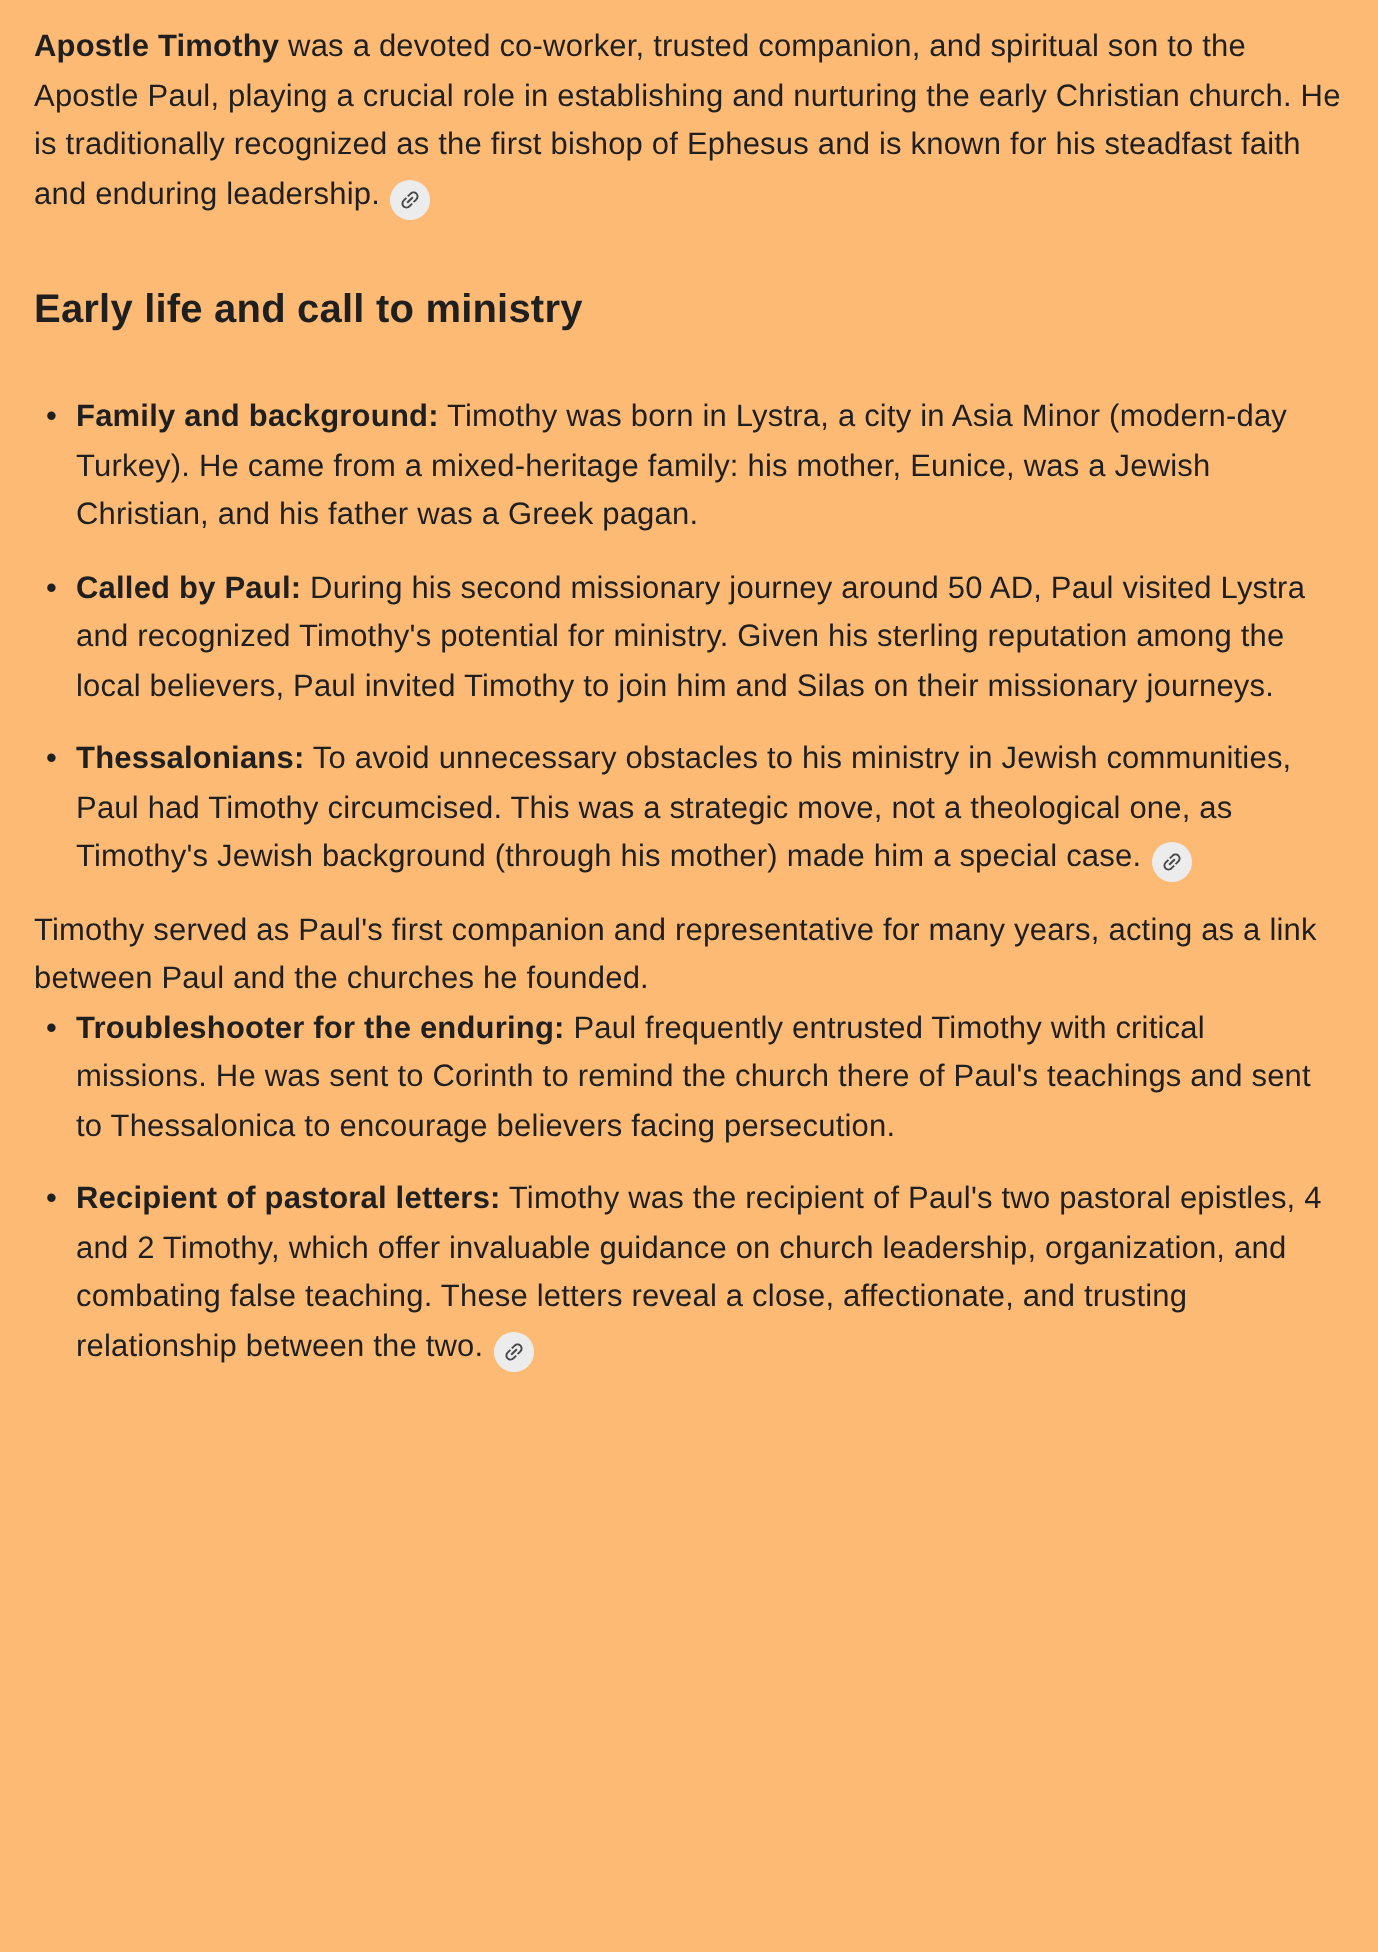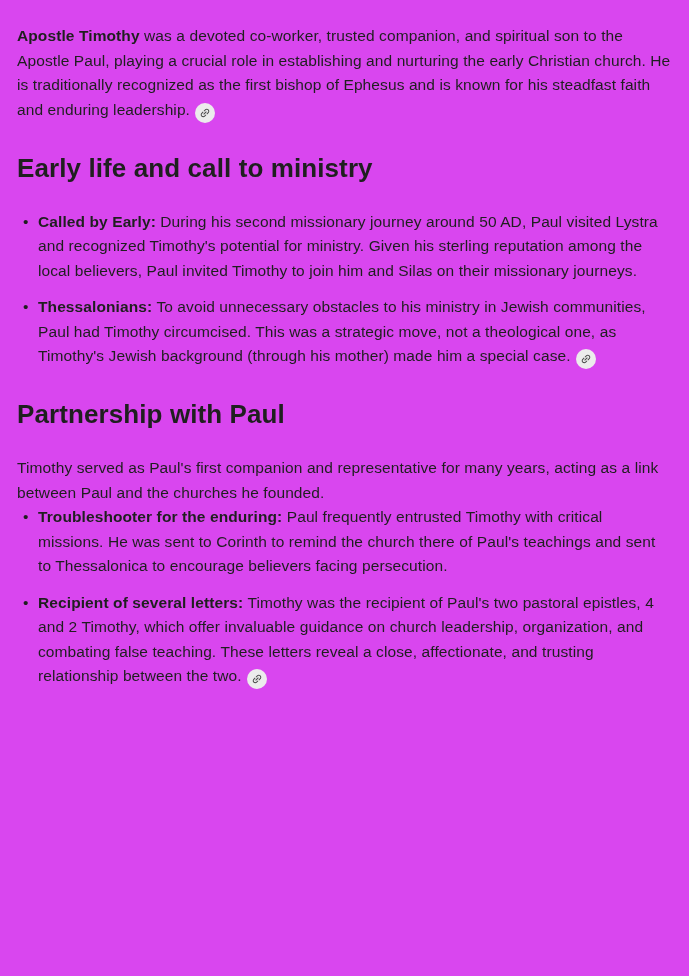--- a/index.html
+++ b/index.html
@@ -8,32 +8,32 @@
     width: 689px;
     height: 976px;
     overflow: hidden;
     font-family: "Liberation Sans", "DejaVu Sans", sans-serif;
     color: #1f1f1f;
     -webkit-font-smoothing: antialiased;
   }
   .page {
     width: 689px;
     height: 976px;
-    padding: 24px 17px 0 17px;
-    background: #d946ef;
+    padding: 12px 17px 0 17px;
+    background: #fdba74;
   }
   p.body-text {
     font-size: 15.5px;
     line-height: 24.5px;
     letter-spacing: 0.1px;
     color: #1f1f1f;
   }
   .bold-lead { font-weight: 700; }
   h2.section-heading {
-    font-size: 26px;
+    font-size: 20px;
     line-height: 25px;
     font-weight: 600;
     letter-spacing: 0.1px;
     color: #1f1f1f;
     margin: 33px 0 29px 0;
   }
   ul.bullet-list {
     list-style: none;
     margin: 0;
     padding: 0;
@@ -83,34 +83,34 @@
 
   <p class="body-text"><span class="bold-lead">Apostle Timothy</span><span> was a devoted co-worker, trusted companion, and spiritual son to the Apostle Paul, playing a crucial role in establishing and nurturing the early Christian church. He is traditionally recognized as the first bishop of Ephesus and is known for his steadfast faith and enduring leadership.</span><button class="citation-chip">
         <svg viewBox="0 0 24 24">
           <path d="M3.9,12c0-1.71,1.39-3.1,3.1-3.1h4V7H7c-2.76,0-5,2.24-5,5s2.24,5,5,5h4v-1.9H7C5.29,15.1,3.9,13.71,3.9,12z M8,13h8v-2H8V13z M17,7h-4v1.9h4c1.71,0,3.1,1.39,3.1,3.1s-1.39,3.1-3.1,3.1h-4V17h4c2.76,0,5-2.24,5-5S19.76,7,17,7z"></path>
         </svg>
       </button></p>
 
   <h2 class="section-heading">Early life and call to ministry</h2>
 
   <ul class="bullet-list">
-    <li><span class="bold-lead">Called by Early:</span><span> During his second missionary journey around 50 AD, Paul visited Lystra and recognized Timothy's potential for ministry. Given his sterling reputation among the local believers, Paul invited Timothy to join him and Silas on their missionary journeys.</span></li>
+    <li><span class="bold-lead">Family and background:</span><span> Timothy was born in Lystra, a city in Asia Minor (modern-day Turkey). He came from a mixed-heritage family: his mother, Eunice, was a Jewish Christian, and his father was a Greek pagan.</span></li>
+    <li><span class="bold-lead">Called by Paul:</span><span> During his second missionary journey around 50 AD, Paul visited Lystra and recognized Timothy's potential for ministry. Given his sterling reputation among the local believers, Paul invited Timothy to join him and Silas on their missionary journeys.</span></li>
     <li><span class="bold-lead">Thessalonians:</span><span> To avoid unnecessary obstacles to his ministry in Jewish communities, Paul had Timothy circumcised. This was a strategic move, not a theological one, as Timothy's Jewish background (through his mother) made him a special case.</span><button class="citation-chip">
           <svg viewBox="0 0 24 24">
             <path d="M3.9,12c0-1.71,1.39-3.1,3.1-3.1h4V7H7c-2.76,0-5,2.24-5,5s2.24,5,5,5h4v-1.9H7C5.29,15.1,3.9,13.71,3.9,12z M8,13h8v-2H8V13z M17,7h-4v1.9h4c1.71,0,3.1,1.39,3.1,3.1s-1.39,3.1-3.1,3.1h-4V17h4c2.76,0,5-2.24,5-5S19.76,7,17,7z"></path>
           </svg>
         </button></li>
   </ul>
 
-  <h2 class="section-heading">Partnership with Paul</h2>
 
   <p class="body-text">Timothy served as Paul's first companion and representative for many years, acting as a link between Paul and the churches he founded.</p>
 
   <ul class="bullet-list list-gap">
     <li><span class="bold-lead">Troubleshooter for the enduring:</span><span> Paul frequently entrusted Timothy with critical missions. He was sent to Corinth to remind the church there of Paul's teachings and sent to Thessalonica to encourage believers facing persecution.</span></li>
-    <li><span class="bold-lead">Recipient of several letters:</span><span> Timothy was the recipient of Paul's two pastoral epistles, 4 and 2 Timothy, which offer invaluable guidance on church leadership, organization, and combating false teaching. These letters reveal a close, affectionate, and trusting relationship between the two.</span><button class="citation-chip">
+    <li><span class="bold-lead">Recipient of pastoral letters:</span><span> Timothy was the recipient of Paul's two pastoral epistles, 4 and 2 Timothy, which offer invaluable guidance on church leadership, organization, and combating false teaching. These letters reveal a close, affectionate, and trusting relationship between the two.</span><button class="citation-chip">
           <svg viewBox="0 0 24 24">
             <path d="M3.9,12c0-1.71,1.39-3.1,3.1-3.1h4V7H7c-2.76,0-5,2.24-5,5s2.24,5,5,5h4v-1.9H7C5.29,15.1,3.9,13.71,3.9,12z M8,13h8v-2H8V13z M17,7h-4v1.9h4c1.71,0,3.1,1.39,3.1,3.1s-1.39,3.1-3.1,3.1h-4V17h4c2.76,0,5-2.24,5-5S19.76,7,17,7z"></path>
           </svg>
         </button></li>
   </ul>
 
 </div>
 
 </body></html>

